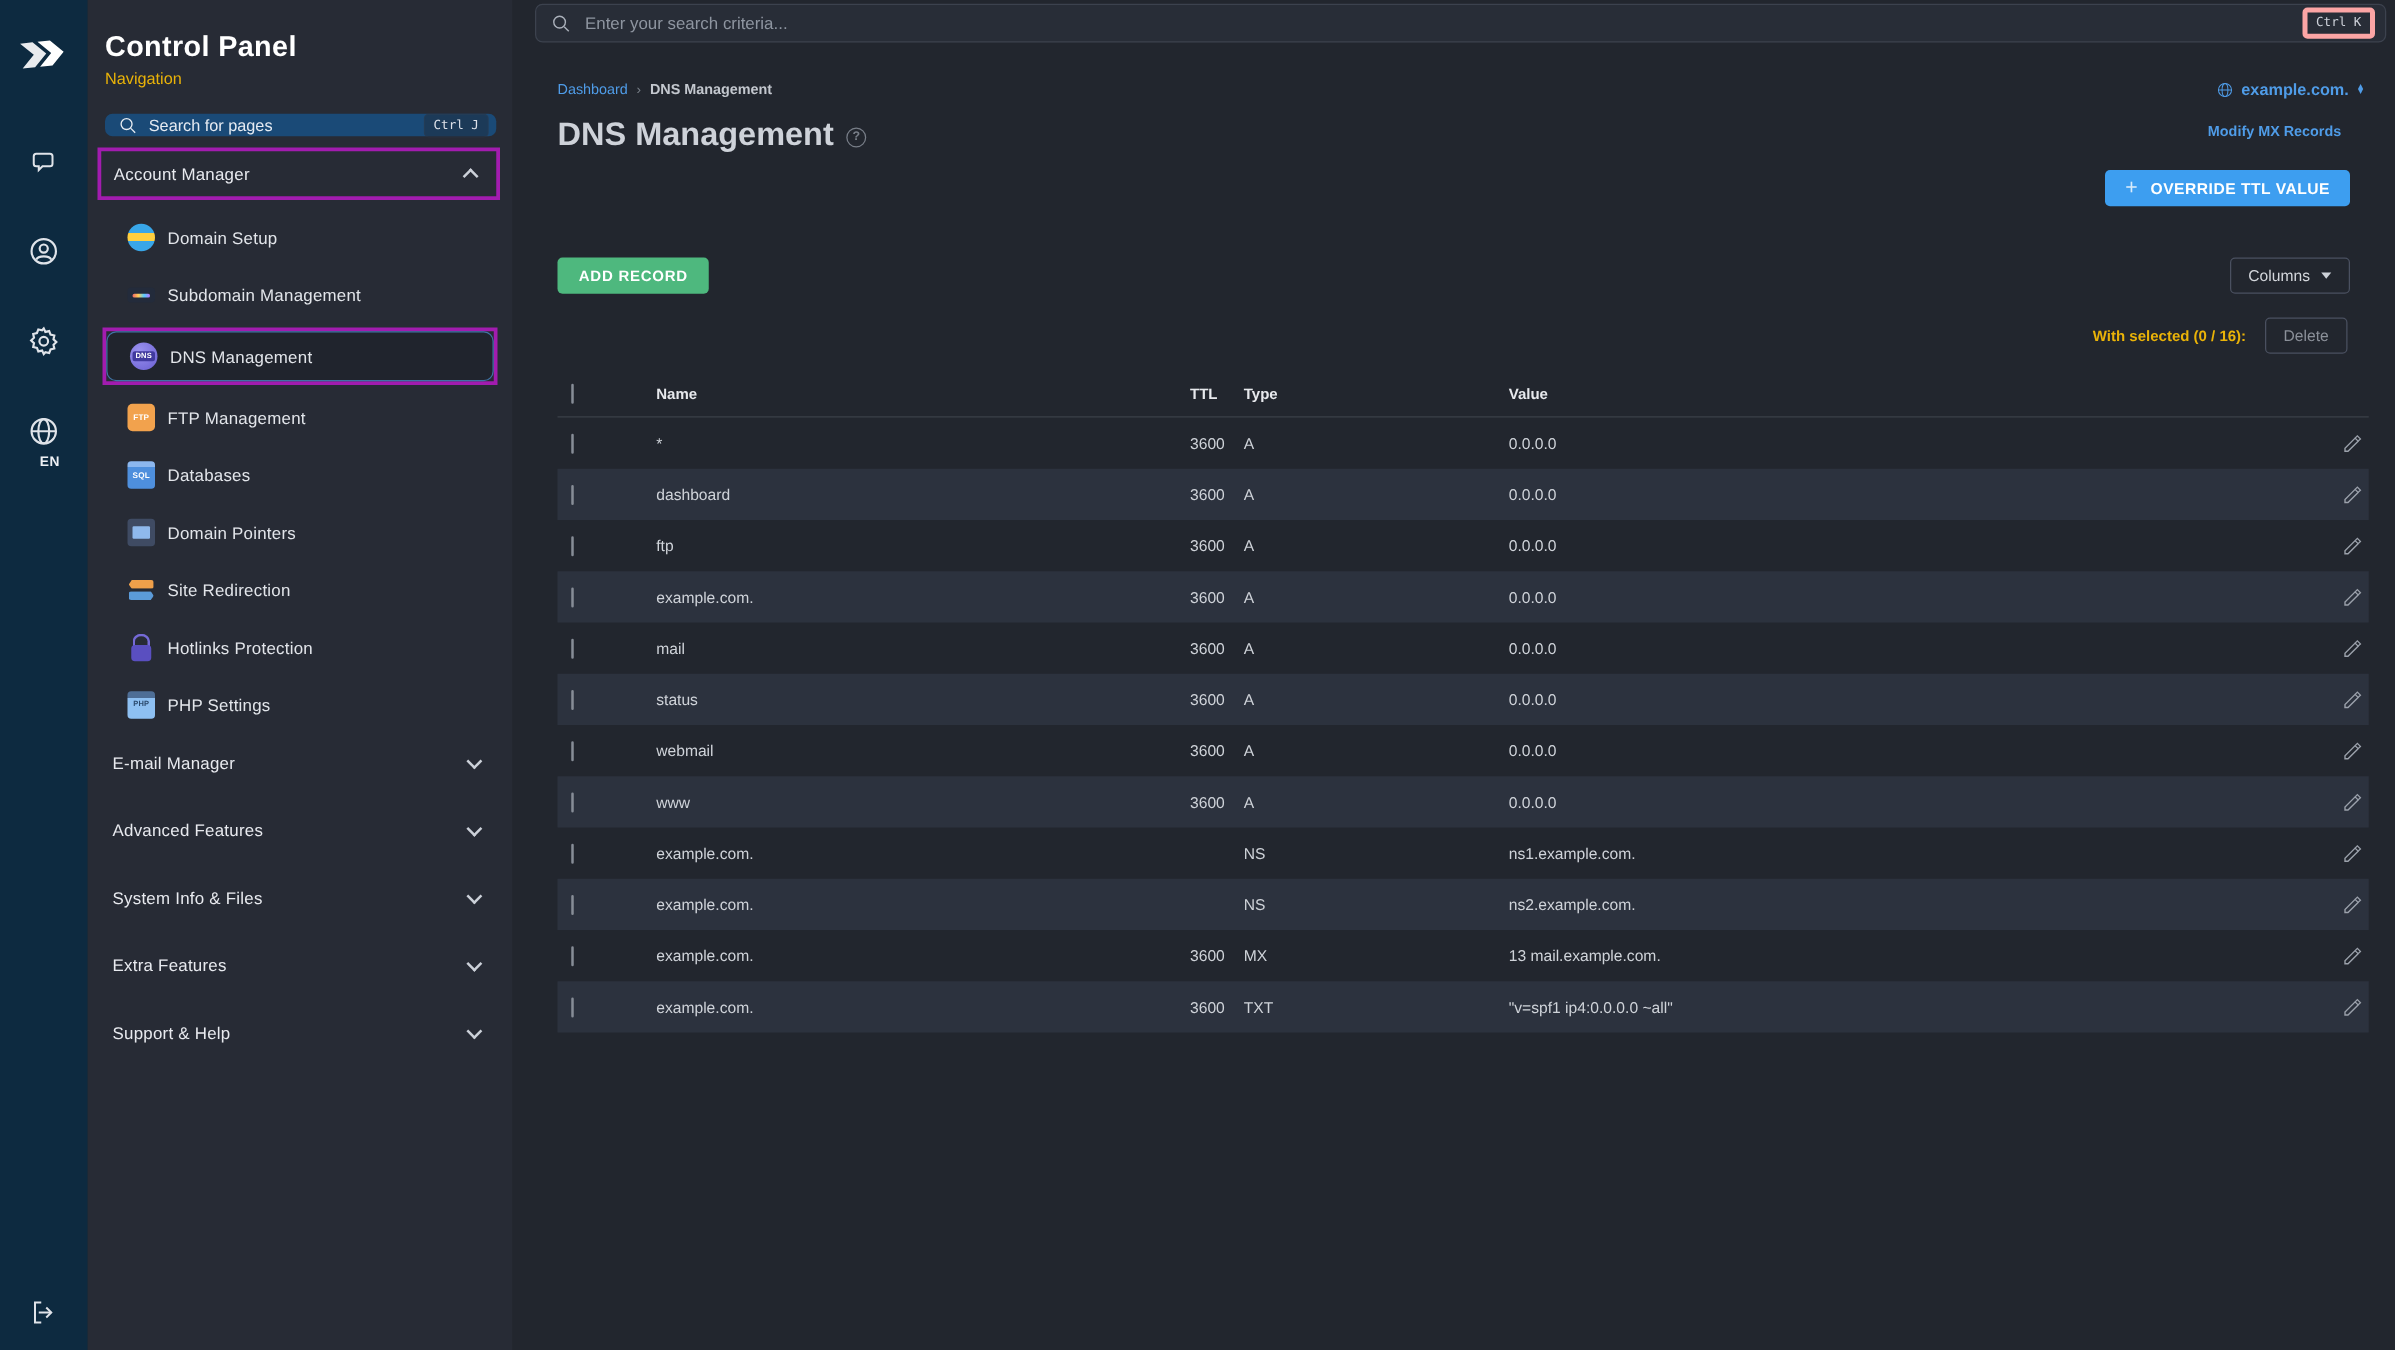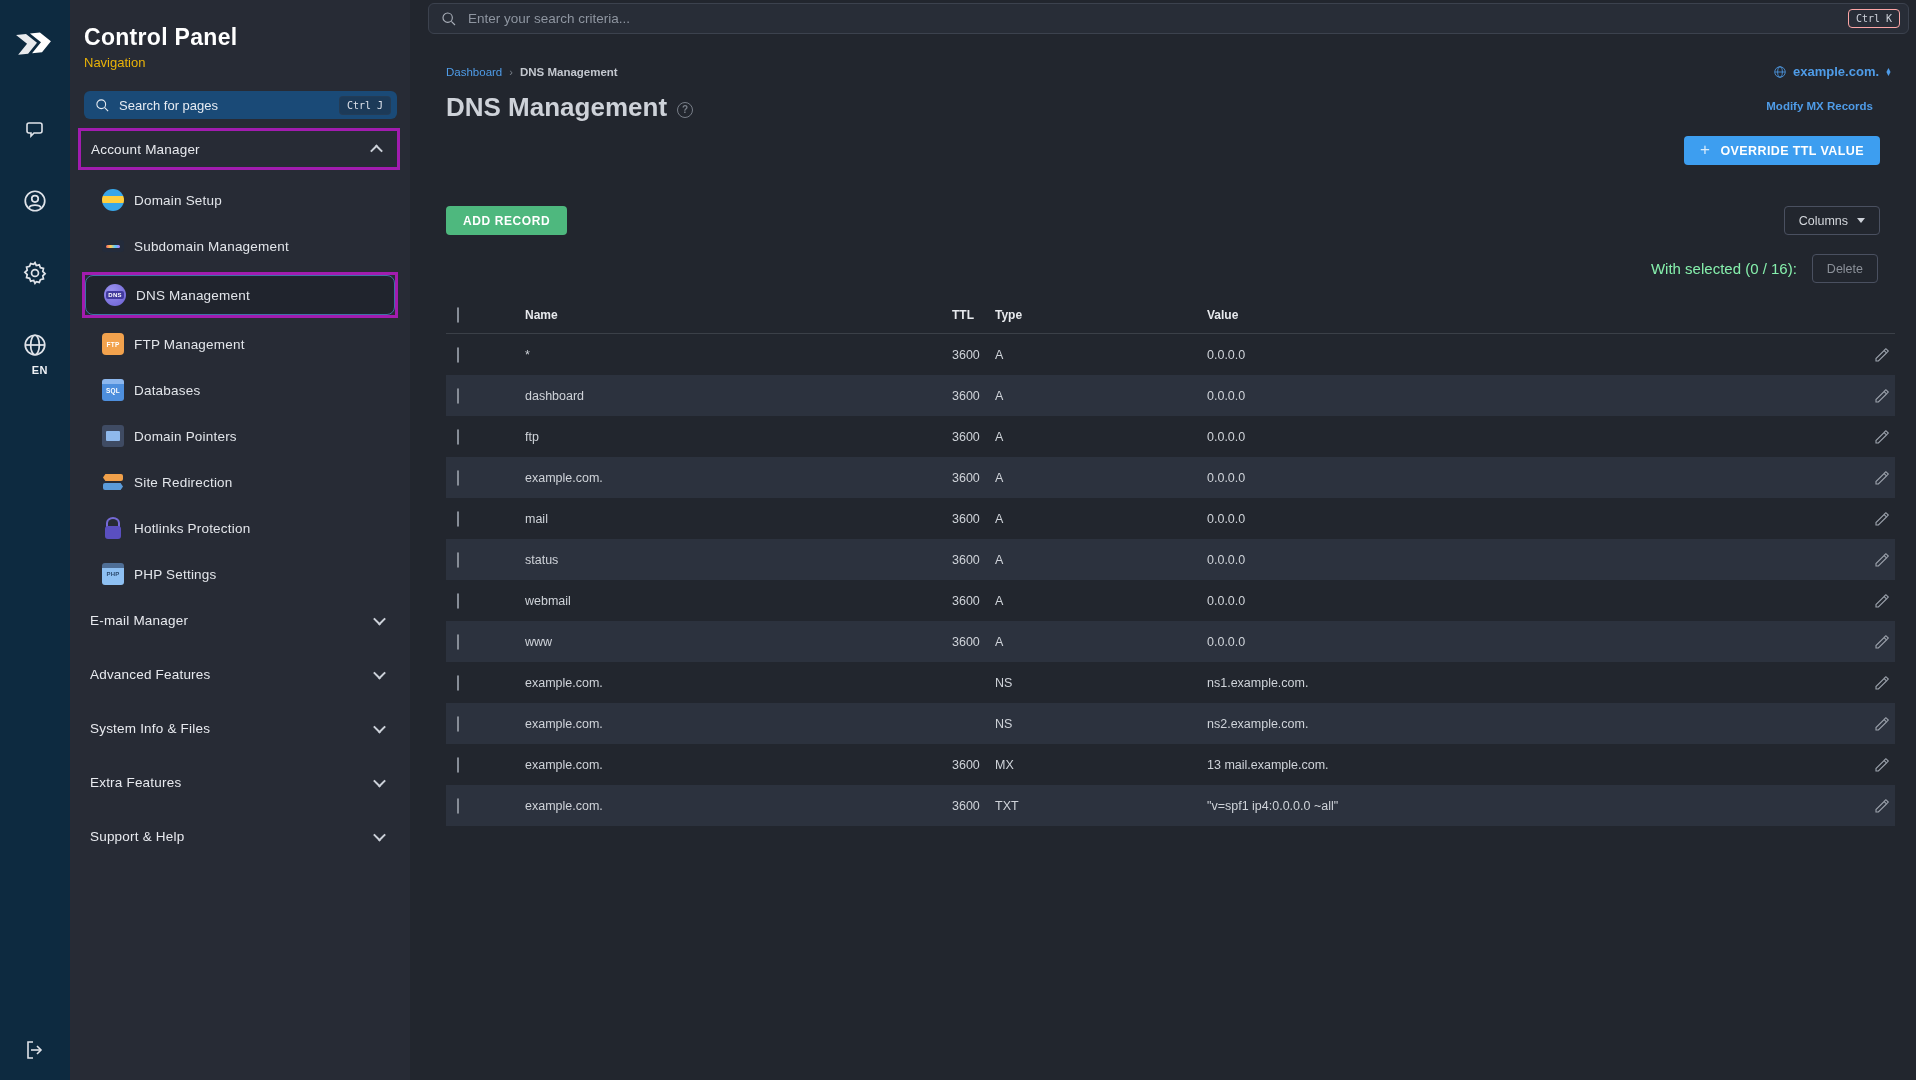--- a/index.html
+++ b/index.html
@@ -14,21 +14,21 @@
   .rail-icons { position:absolute; top:118px; display:flex; flex-direction:column; align-items:center; gap:46px; }
   .rail-ic { color:#dfe3e9; cursor:pointer; display:flex; flex-direction:column; align-items:flex-end; }
   .rail-ic svg { stroke:#dfe3e9; fill:none; stroke-width:1.6; }
   .lang-label { font-size:11px; font-weight:700; color:#eef1f5; margin-top:6px; letter-spacing:.5px; }
   .rail-bottom { position:absolute; bottom:18px; }
 
   
   .sidebar { width:340px; height:100%; background:#272b35; flex-shrink:0; padding-top:24px; overflow:hidden; }
   .sb-title { color:#ffffff; font-size:23px; font-weight:600; letter-spacing:.3px; padding-left:14px; }
   .sb-sub { color:#eab308; font-size:13px; padding-left:14px; margin-top:4px; }
-  .side-search { margin:21px 13px 0 14px; height:28px; background:#1a4a77; border-radius:6px;
+  .side-search { margin:21px 13px 0 14px; height:18px; background:#1a4a77; border-radius:6px;
     display:flex; align-items:center; padding:0 6px 0 11px; cursor:text; }
   .side-search svg { stroke:#e8edf3; fill:none; stroke-width:1.7; flex-shrink:0; }
   .side-search input { flex:1; background:transparent; border:none; outline:none; color:#eef2f7;
     font-size:13px; margin-left:9px; font-family:"Liberation Sans", sans-serif; }
   .side-search input::placeholder { color:#e6ebf2; opacity:1; }
   .kbd { font-family:"DejaVu Sans Mono", monospace; font-size:10px; color:#dde1e9;
     background:#20273370; border:1px solid #33405255; border-radius:4px; padding:3px 7px; }
   .annotate { border:3px solid #a21caf; }
   .acct-box { margin:9px 10px 0 8px; }
   .section-head { height:36px; display:flex; align-items:center; justify-content:space-between;
@@ -75,21 +75,21 @@
 
   
   main { flex:1; position:relative; background:#22262e; }
   .topbar { position:absolute; top:3px; left:18px; right:7px; height:31px; background:#282d37;
     border:1px solid #3c424e; border-radius:6px; display:flex; align-items:center; padding:0 8px 0 12px; }
   .topbar svg { stroke:#aab0ba; fill:none; stroke-width:1.7; flex-shrink:0; }
   .topbar input { flex:1; background:transparent; border:none; outline:none; color:#c6cbd3; font-size:13.5px;
     margin-left:11px; font-family:"Liberation Sans", sans-serif; }
   .topbar input::placeholder { color:#8e95a0; opacity:1; }
   .kbd-outline { font-family:"DejaVu Sans Mono", monospace; font-size:10px; color:#ced2da;
-    border:1px solid #fca5a5; border-radius:4px; padding:3px 7px; background:transparent; }
+    border:4px solid #fca5a5; border-radius:4px; padding:3px 7px; background:transparent; }
 
   .content { position:absolute; top:34px; left:0; right:0; bottom:0; padding:0 21px 0 36px; }
   .crumb-row { margin-top:30px; display:flex; justify-content:space-between; align-items:center; }
   .crumbs { display:flex; align-items:center; gap:7px; font-size:11.5px; }
   .crumb-link { color:#4f9ce8; cursor:pointer; }
   .crumb-sep { color:#7a8089; font-size:11px; }
   .crumb-cur { color:#c3c7ce; font-weight:700; }
   .domain-sel { display:flex; align-items:center; gap:6px; color:#4f9ce8; font-size:13px; font-weight:600;
     cursor:pointer; margin-right:3px; }
   .domain-sel svg { stroke:#4f9ce8; fill:none; stroke-width:1.4; }
@@ -110,21 +110,21 @@
   .actions-row { display:flex; justify-content:space-between; margin-top:41px; padding-right:15px; }
   .btn-green { background:#4eb87e; border:none; border-radius:4px; color:#fff; font-weight:700; font-size:12px;
     letter-spacing:.6px; height:29px; padding:0 17px; cursor:pointer; font-family:"Liberation Sans", sans-serif; }
   .btn-outline { background:transparent; border:1px solid #4a5060; border-radius:4px; color:#d4d7dc;
     font-size:12.5px; height:29px; padding:0 14px; display:flex; align-items:center; gap:9px; cursor:pointer;
     font-family:"Liberation Sans", sans-serif; }
   .caret { width:0; height:0; border-left:4px solid transparent; border-right:4px solid transparent;
     border-top:5px solid #cdd1d8; }
 
   .withsel-row { display:flex; justify-content:flex-end; align-items:center; gap:15px; margin-top:19px; padding-right:17px; }
-  .withsel-label { color:#86efac; font-size:15px; font-weight:400; }
+  .withsel-label { color:#eab308; font-size:12px; font-weight:700; }
   .btn-outline.disabled { color:#8b9099; cursor:default; }
 
   
   .table { margin-top:13px; }
   .trow { display:grid; grid-template-columns:68px 427px 43px 212px 1fr 40px; align-items:center;
     height:41px; padding-left:11px; font-size:12.5px; color:#cfd3d9; }
   .trow.head { height:38px; border-bottom:1px solid #3b4048; color:#e7e9ed; font-weight:700; font-size:12px; }
   .trow.alt { background:#2c323e; }
   .cb { width:16px; height:16px; border:1.5px solid #878d97; border-radius:4px; background:transparent; cursor:pointer; }
   .pencil { cursor:pointer; display:flex; justify-content:flex-end; padding-right:4px; }

